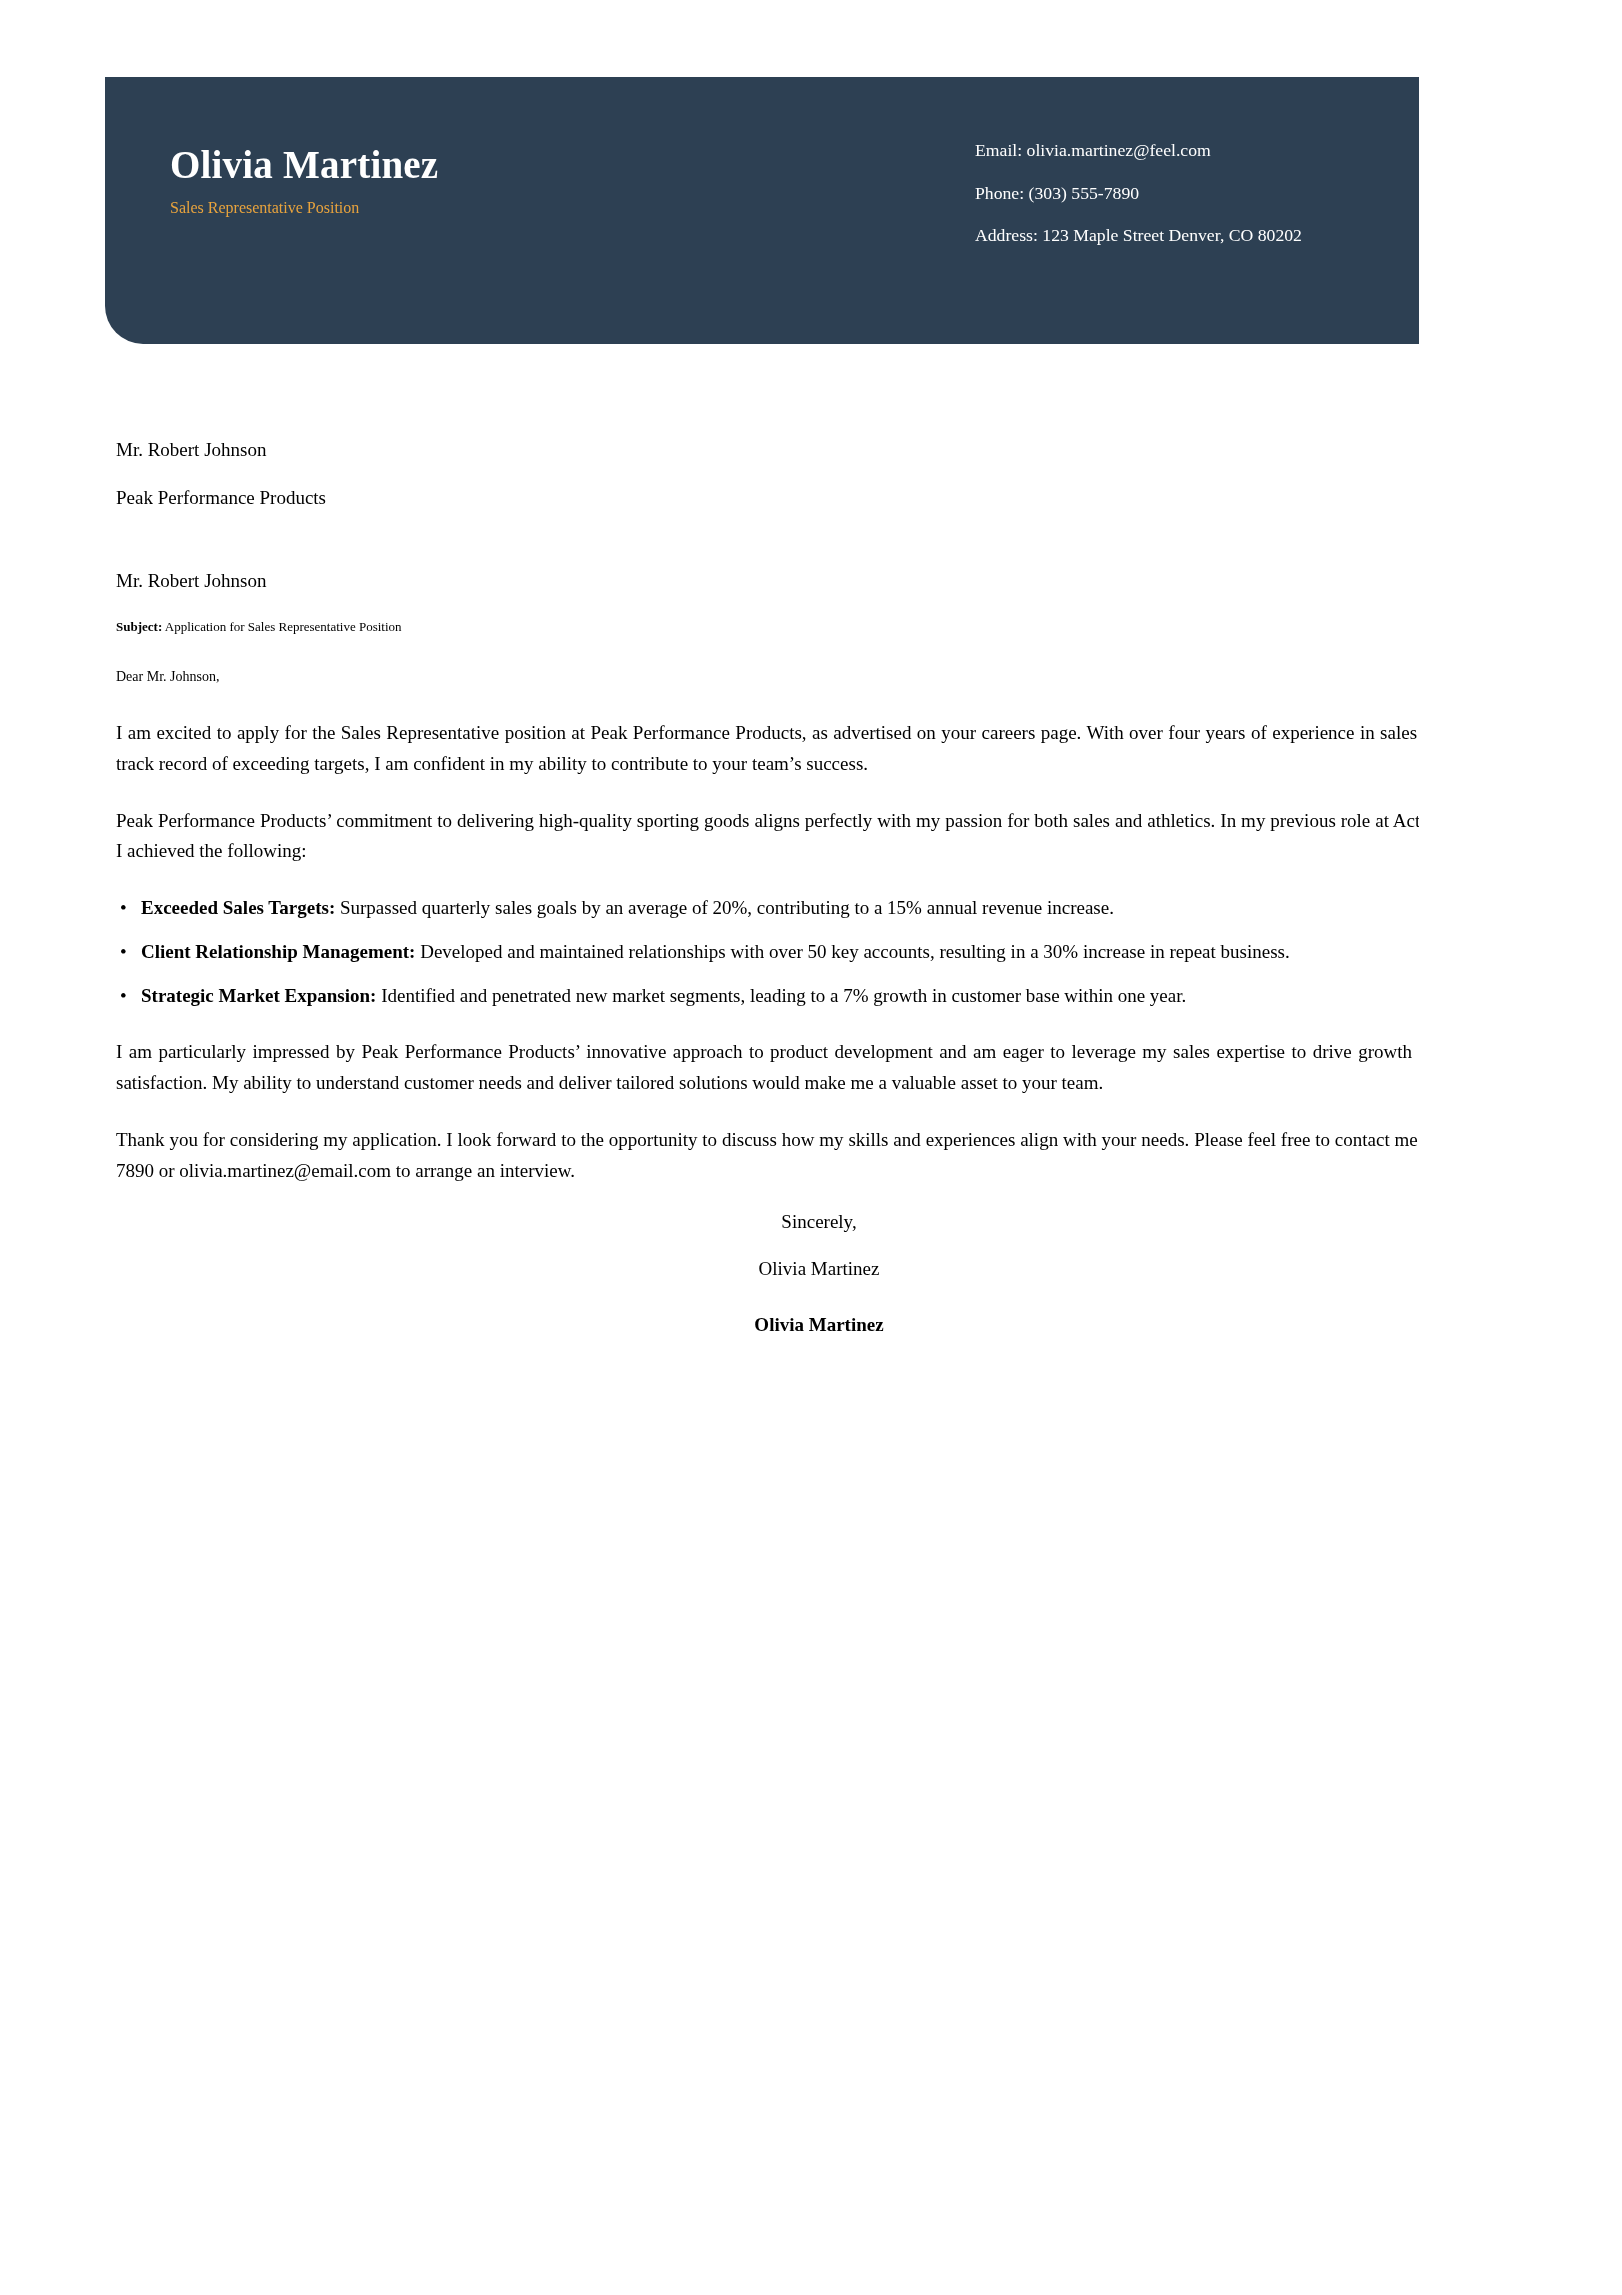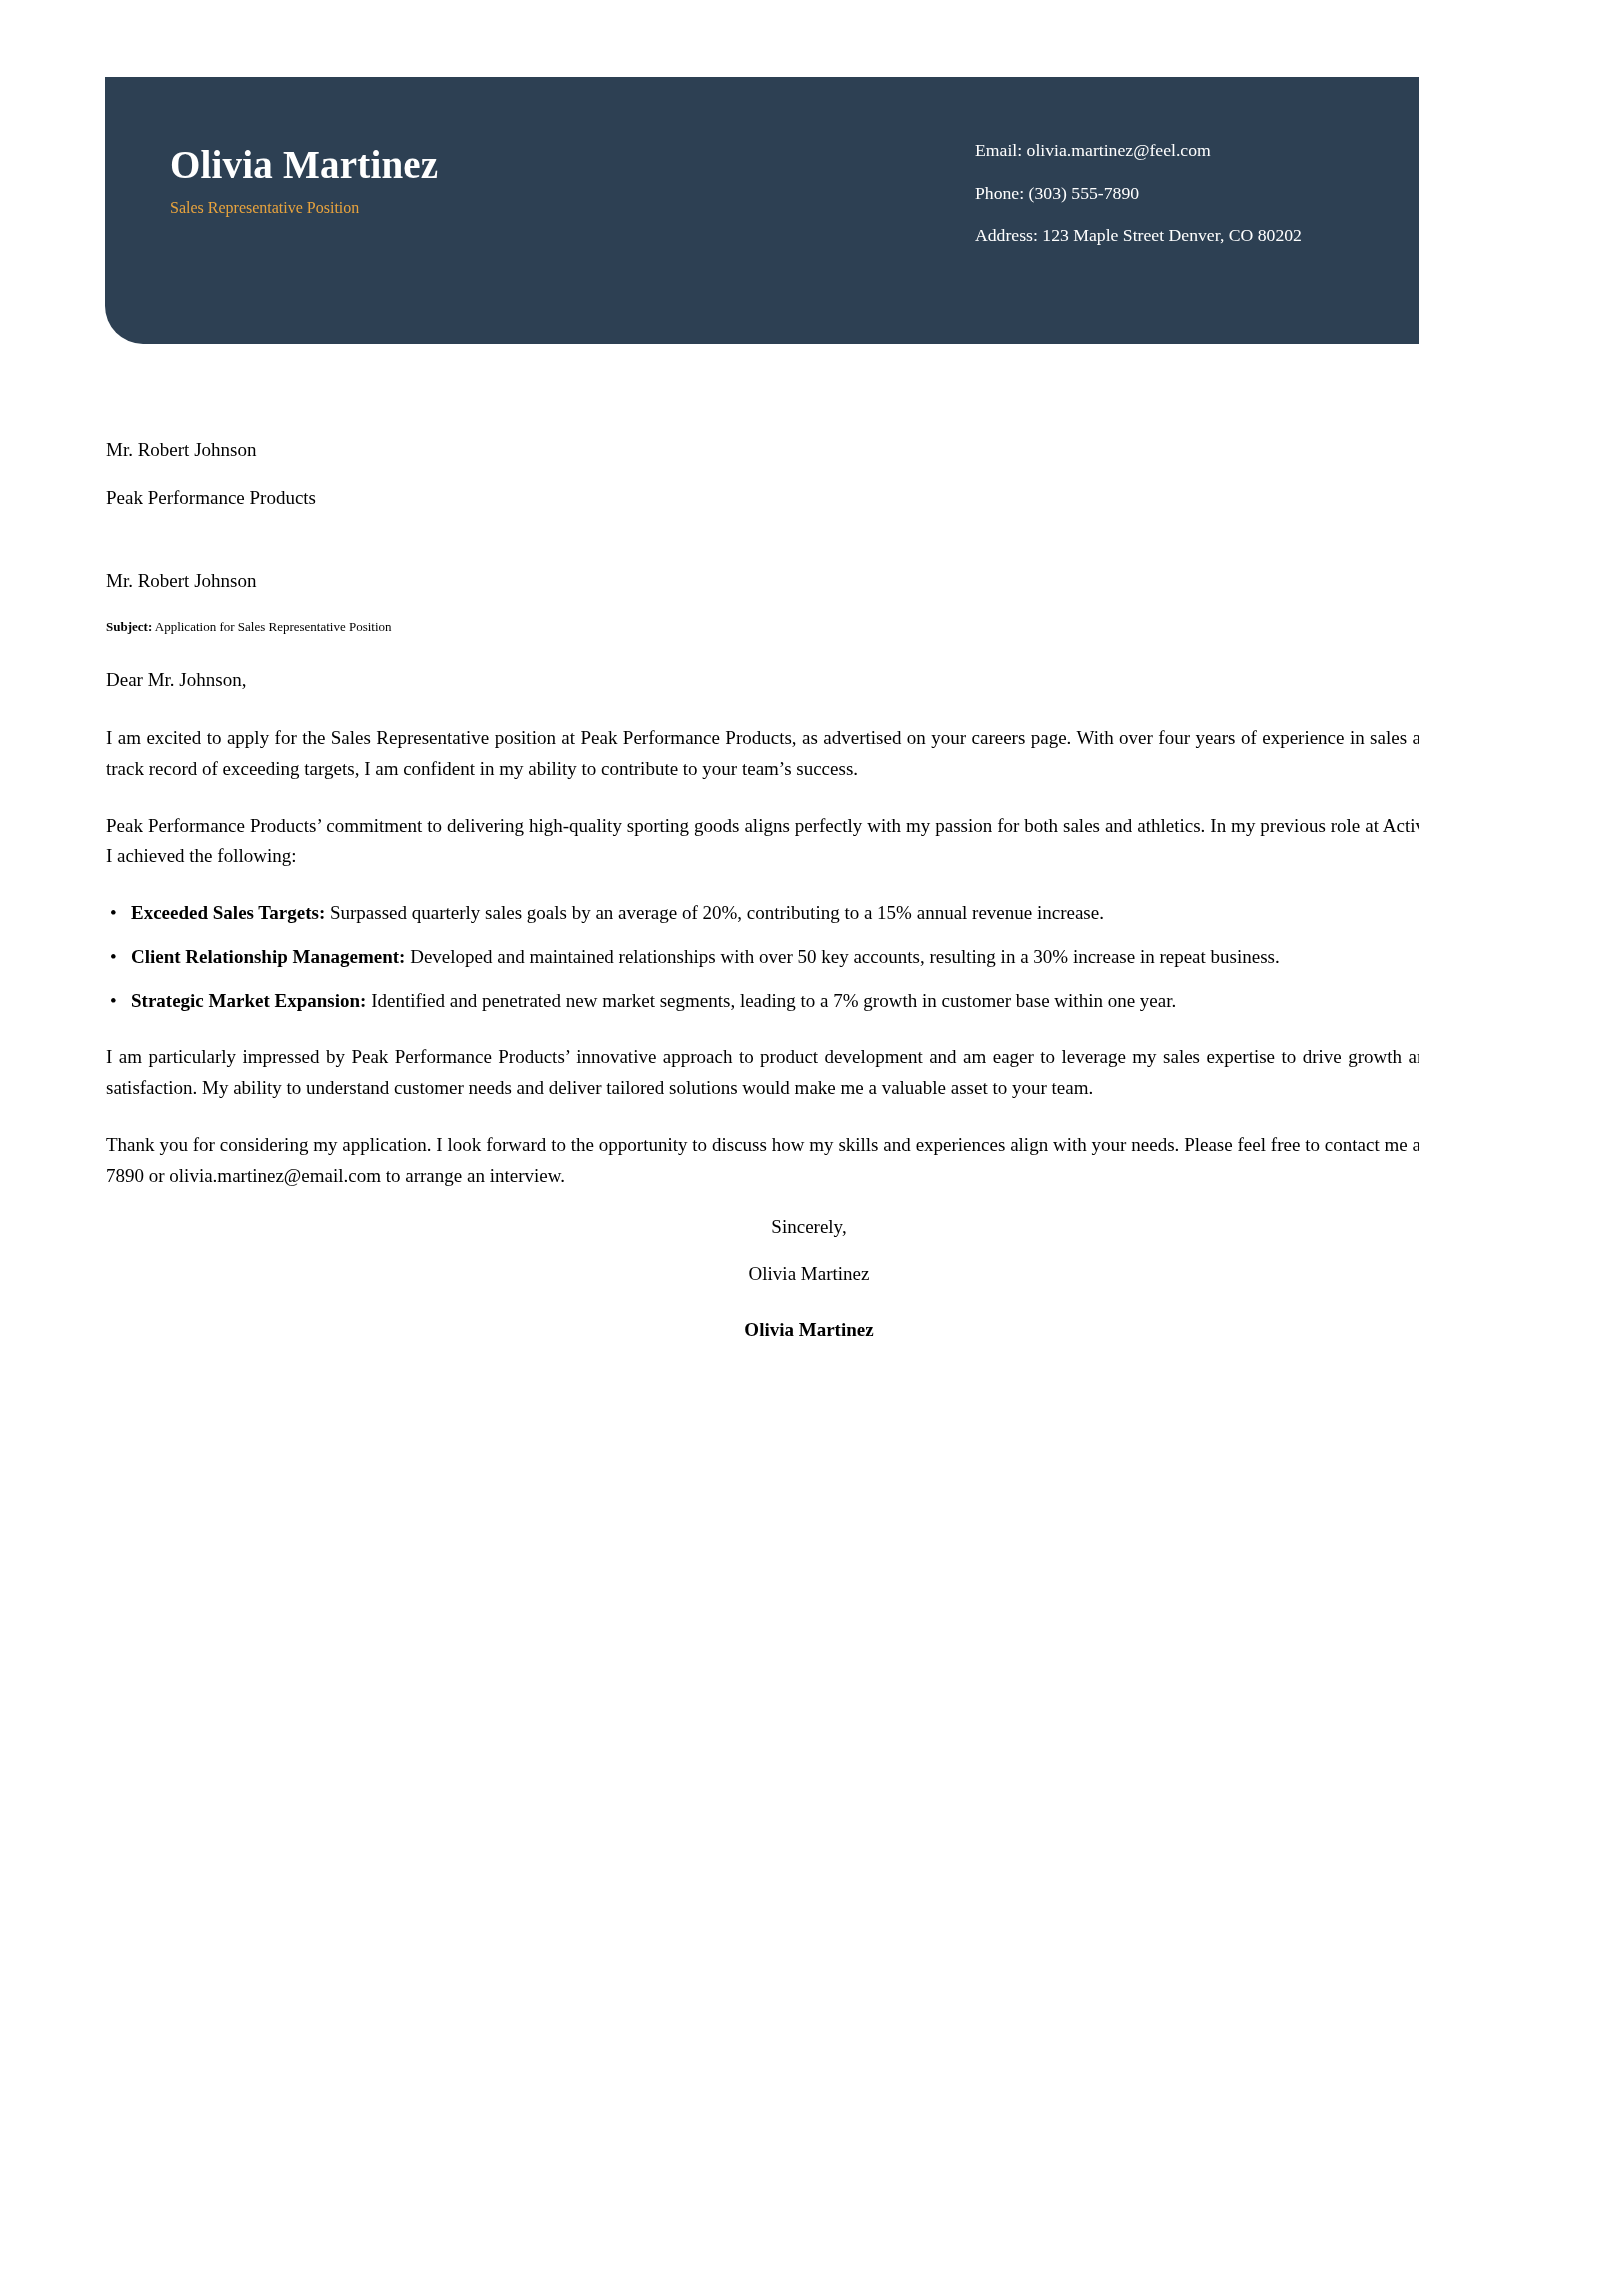--- a/index.html
+++ b/index.html
@@ -71,42 +71,42 @@
     color: #ffffff;
     line-height: 1.0;
     margin-bottom: 25px;
     white-space: nowrap;
   }
   .contact-line:last-child { margin-bottom: 0; }
 
   
   .body-wrap {
     position: absolute;
-    left: 106px;
+    left: 116px;
     top: 440px;
     width: 1406px;
   }
 
   .recipient-line {
     font-size: 19px;
     line-height: 1.0;
     margin-bottom: 29px;
   }
   .recipient-gap { height: 35px; }
 
   .subject {
     font-size: 13px;
     line-height: 1.0;
     margin-top: 30px;
     margin-bottom: 37px;
   }
   .subject b { font-weight: bold; }
 
   .salutation {
-    font-size: 19px;
+    font-size: 14px;
     line-height: 1.0;
     margin-bottom: 34px;
   }
 
   p.para {
     font-size: 19px;
     line-height: 1.62;
     text-align: justify;
     margin: 0 0 26px 0;
   }

